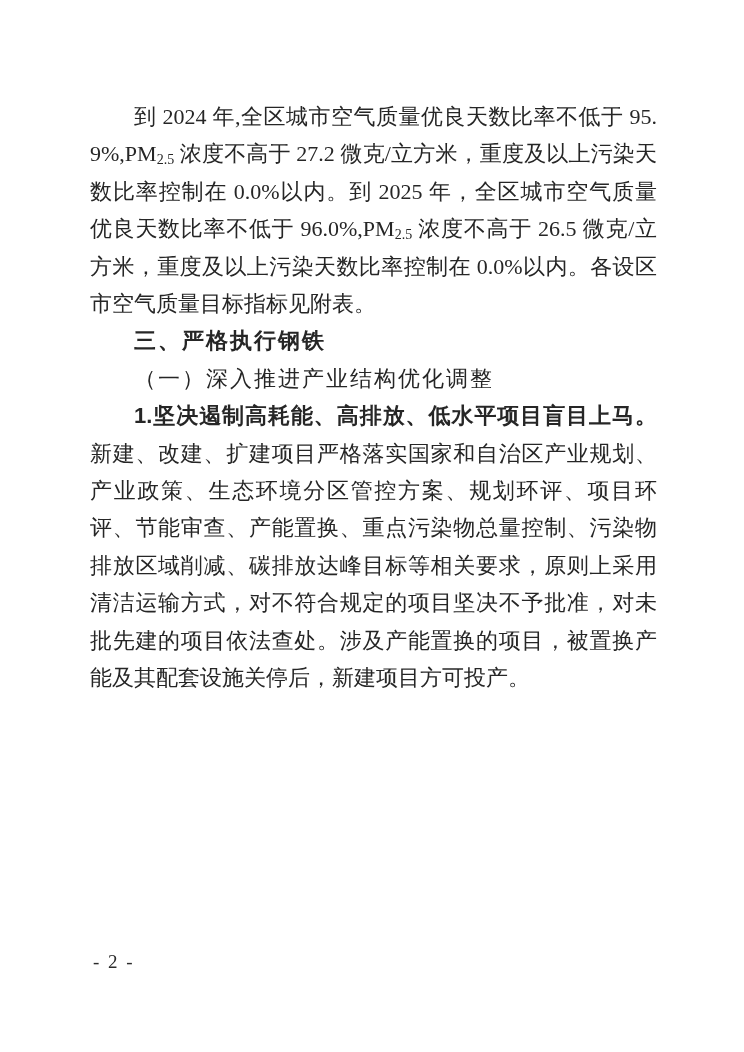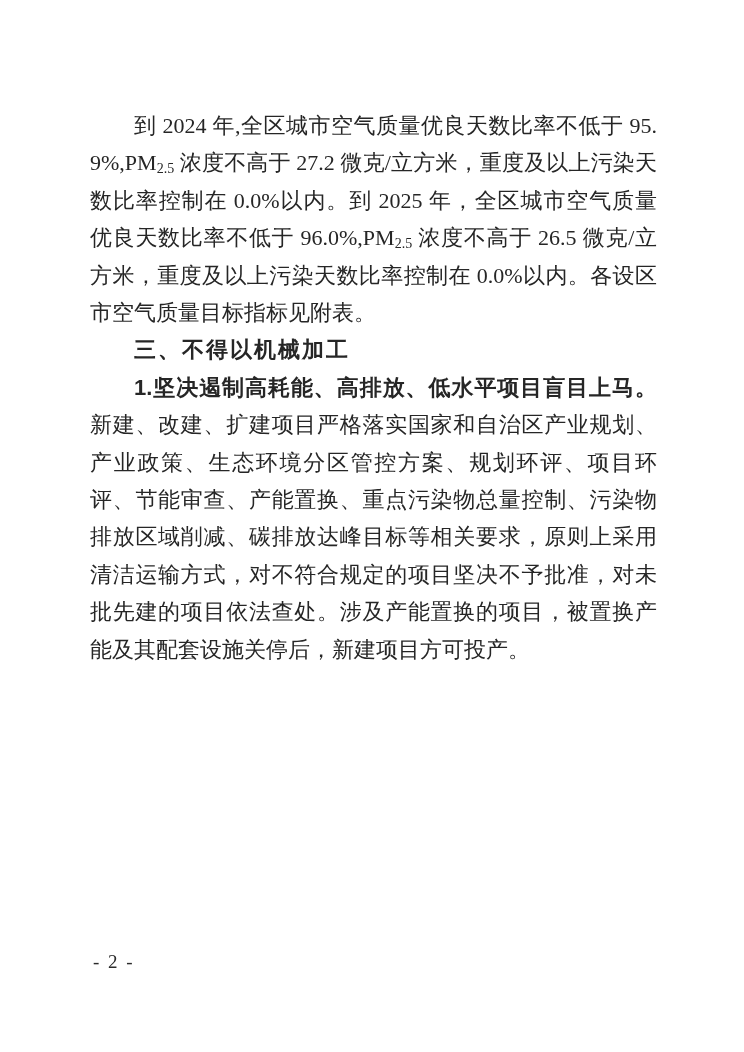--- a/index.html
+++ b/index.html
@@ -13,21 +13,21 @@
     width: 744px;
     height: 1052px;
     margin: 0 auto;
     background: #ffffff;
     overflow: hidden;
     box-sizing: border-box;
   }
   .text-block {
     position: absolute;
     left: 90px;
-    top: 107px;
+    top: 98px;
     width: 567px;
   }
   .para {
     margin: 0;
     padding: 0;
     font-family: "Liberation Serif", "DejaVu Serif", serif;
     font-size: 22px;
     line-height: 37.4px;
     color: #262626;
     text-align: justify;
@@ -64,17 +64,18 @@
     color: #2b2b2b;
     letter-spacing: 2px;
   }
 </style>
 </head>
 <body>
 
 <div class="page">
   <main class="text-block">
       <p class="para body"><span>到 2024 年,全区城市空气质量优良天数比率不低于 95.9%,PM</span><sub>2.5</sub><span> 浓度不高于 27.2 微克/立方米，重度及以上污染天数比率控制在 0.0%以内。到 2025 年，全区城市空气质量优良天数比率不低于 96.0%,PM</span><sub>2.5</sub><span> 浓度不高于 26.5 微克/立方米，重度及以上污染天数比率控制在 0.0%以内。各设区市空气质量目标指标见附表。</span></p>
-      <p class="para heading-hei"><span>三、不得以机械加工</span></p>
+      <p class="para heading-hei"><span>三、严格执行钢铁</span></p>
+      <p class="para heading-kai"><span>（一）深入推进产业结构优化调整</span></p>
       <p class="para body"><span class="run-bold">1.坚决遏制高耗能、高排放、低水平项目盲目上马。</span><span>新建、改建、扩建项目严格落实国家和自治区产业规划、产业政策、生态环境分区管控方案、规划环评、项目环评、节能审查、产能置换、重点污染物总量控制、污染物排放区域削减、碳排放达峰目标等相关要求，原则上采用清洁运输方式，对不符合规定的项目坚决不予批准，对未批先建的项目依法查处。涉及产能置换的项目，被置换产能及其配套设施关停后，新建项目方可投产。</span></p>
     </main>
   <div class="page-number">- 2 -</div>
 </div>
 
 </body></html>

